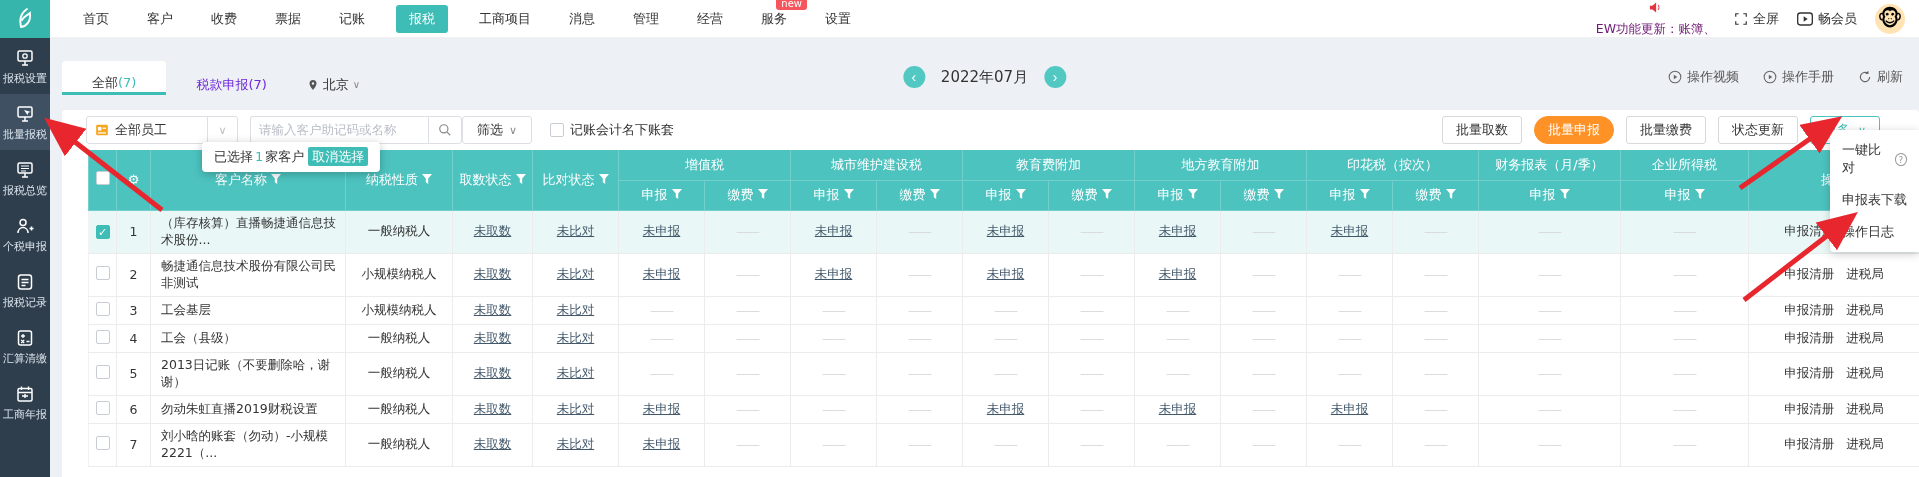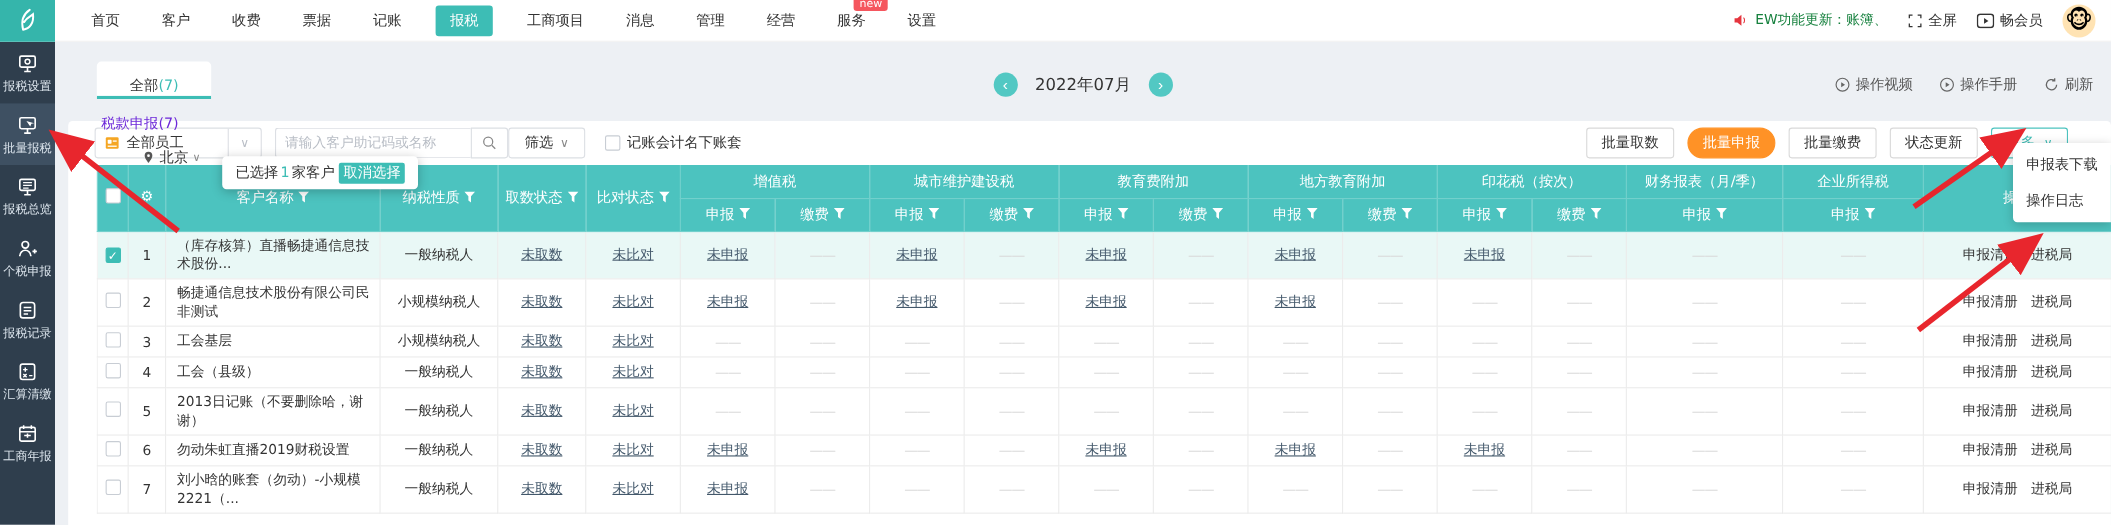--- a/index.html
+++ b/index.html
@@ -9,34 +9,34 @@
   
   .topnav { position:absolute; left:0; top:0; width:1919px; height:38px; background:#fff;
     display:flex; align-items:center; border-bottom:1px solid #f0f0f0; z-index:20; }
   .logo { width:50px; height:38px; background:#35b5ab; display:flex; align-items:center; justify-content:center; flex:0 0 50px; }
   .nav-items { display:flex; align-items:center; margin-left:14px; }
   .nav-item { font-size:13px; color:#333; margin:0 19px; cursor:pointer; position:relative; white-space:nowrap; }
   .nav-item.active { background:#3dbdb5; color:#fff; padding:5px 13px; border-radius:3px; margin:0 12px; }
   .nav-badge { position:absolute; top:-13px; right:-20px; background:#f5565e; color:#fff; font-size:10px;
     padding:1px 5px; border-radius:3px; }
   .nav-right { margin-left:auto; display:flex; align-items:center; gap:18px; padding-right:14px; }
-  .announce { display:flex; align-items:center; gap:6px; color:#15803d; font-size:12.5px; }
+  .announce { display:flex; align-items:center; gap:6px; color:#701a75; font-size:12.5px;flex-direction:column; }
   .nav-util { display:flex; align-items:center; gap:5px; color:#333; font-size:13px; }
   .avatar { width:30px; height:30px; border-radius:50%; background:#ffe3b3; display:flex; align-items:center;
     justify-content:center; font-size:22px; overflow:hidden; }
 
   
   .sidebar { position:absolute; left:0; top:38px; width:50px; height:439px; background:#2f3e4d; z-index:15; }
   .side-item { padding:10px 2px 9px; text-align:center; color:#dde6ee; font-size:11px; line-height:13px; cursor:pointer; }
   .side-item .ic { display:block; margin:0 auto 4px; width:20px; height:20px; }
   .side-item.active { background:#3e5062; }
 
   
   .main { position:absolute; left:50px; top:38px; width:1869px; height:439px; }
-  .tabs-row { position:absolute; left:12px; top:18px; display:flex; align-items:flex-end; height:44px; z-index:5;flex-direction:column; }
+  .tabs-row { position:absolute; left:12px; top:18px; display:flex; align-items:center; height:44px; z-index:5; }
   .tab { padding:13px 30px 0; font-size:13px; color:#6d28d9; cursor:pointer; position:relative; }
   .tab.active { background:#fff; color:#333; border-bottom:3px solid #3dbdb5; border-radius:4px 4px 0 0; }
   .tab.active .cnt { color:#3dbdb5; }
   .region { display:flex; align-items:center; gap:4px; font-size:13px; color:#333; padding:13px 10px 0; cursor:pointer; }
   .date-nav { position:absolute; left:50%; transform:translateX(-50%); top:28px; display:flex; align-items:center; gap:16px; }
   .date-btn { width:22px; height:22px; border-radius:50%; background:#52c8c3; color:#fff; border:none;
     font-size:14px; line-height:20px; text-align:center; cursor:pointer; }
   .date-label { font-size:15px; color:#333; }
   .top-links { position:absolute; right:16px; top:30px; display:flex; align-items:center; gap:24px;
     font-size:13px; color:#555; }
@@ -502,20 +502,24 @@
     </table>
   </div>
 </div>
 
 <div class="tooltip">
   <span>已选择</span><span class="num">1</span><span>家客户</span><span class="cancel">取消选择</span>
 </div>
 
 <div class="dropdown" id="more-menu">
     <div class="dd-item">
+      <span>一键比对</span>
+      <span class="help-circ">?</span>
+    </div>
+    <div class="dd-item">
       <span>申报表下载</span>
     </div>
     <div class="dd-item">
       <span>操作日志</span>
     </div>
   </div>
 
 <svg class="arrows" width="1919" height="477">
   <defs>
     <marker id="ah" markerWidth="9" markerHeight="8" refX="6" refY="3.5" orient="auto" markerUnits="strokeWidth">

